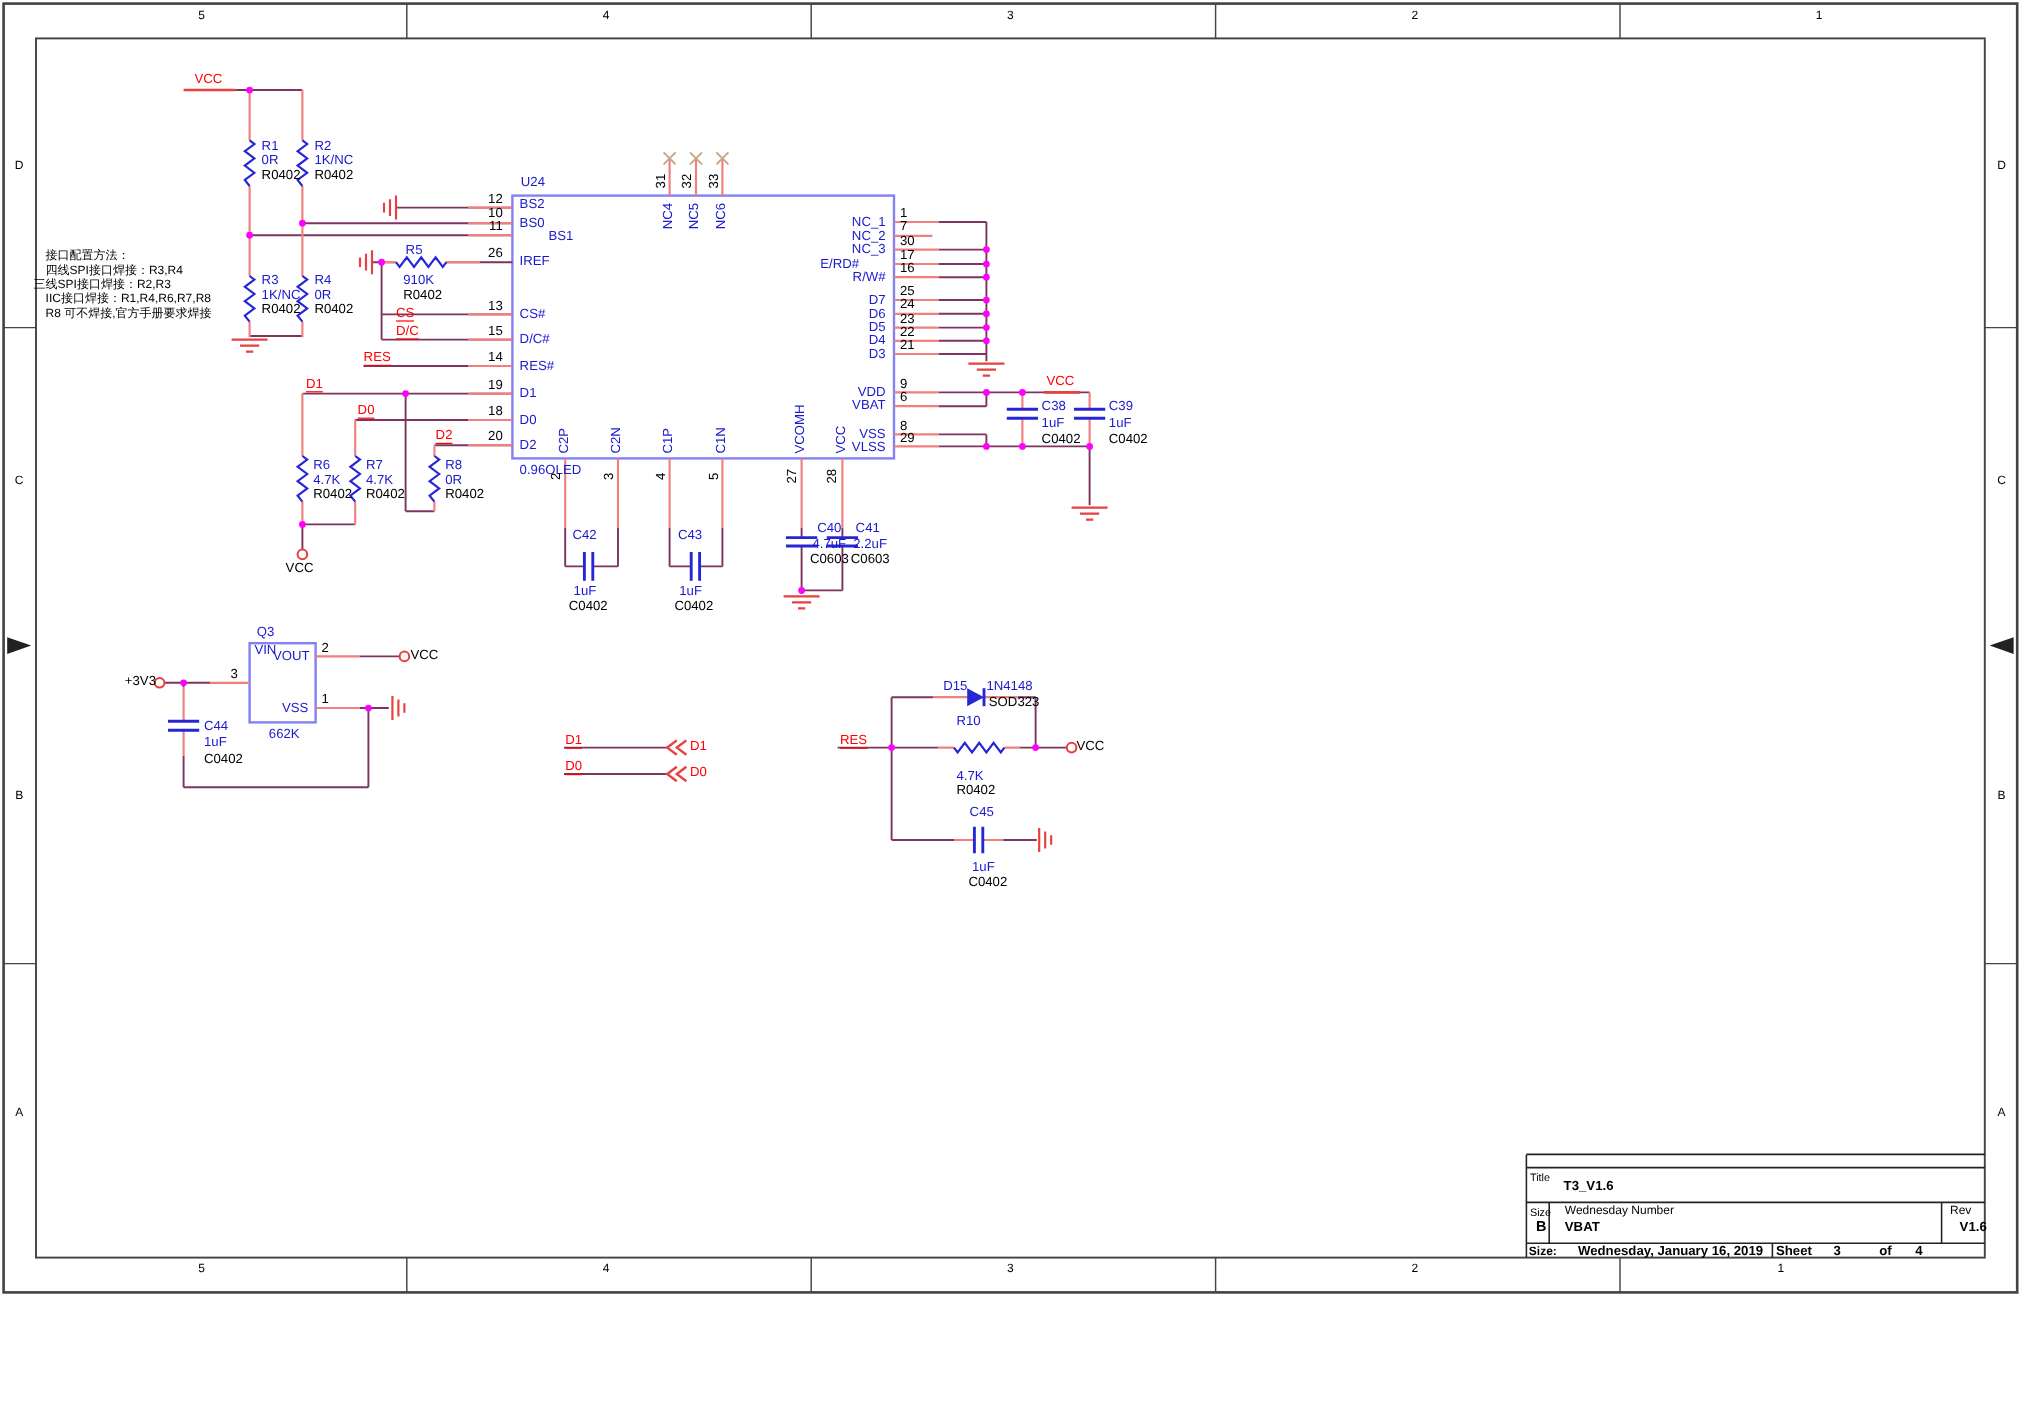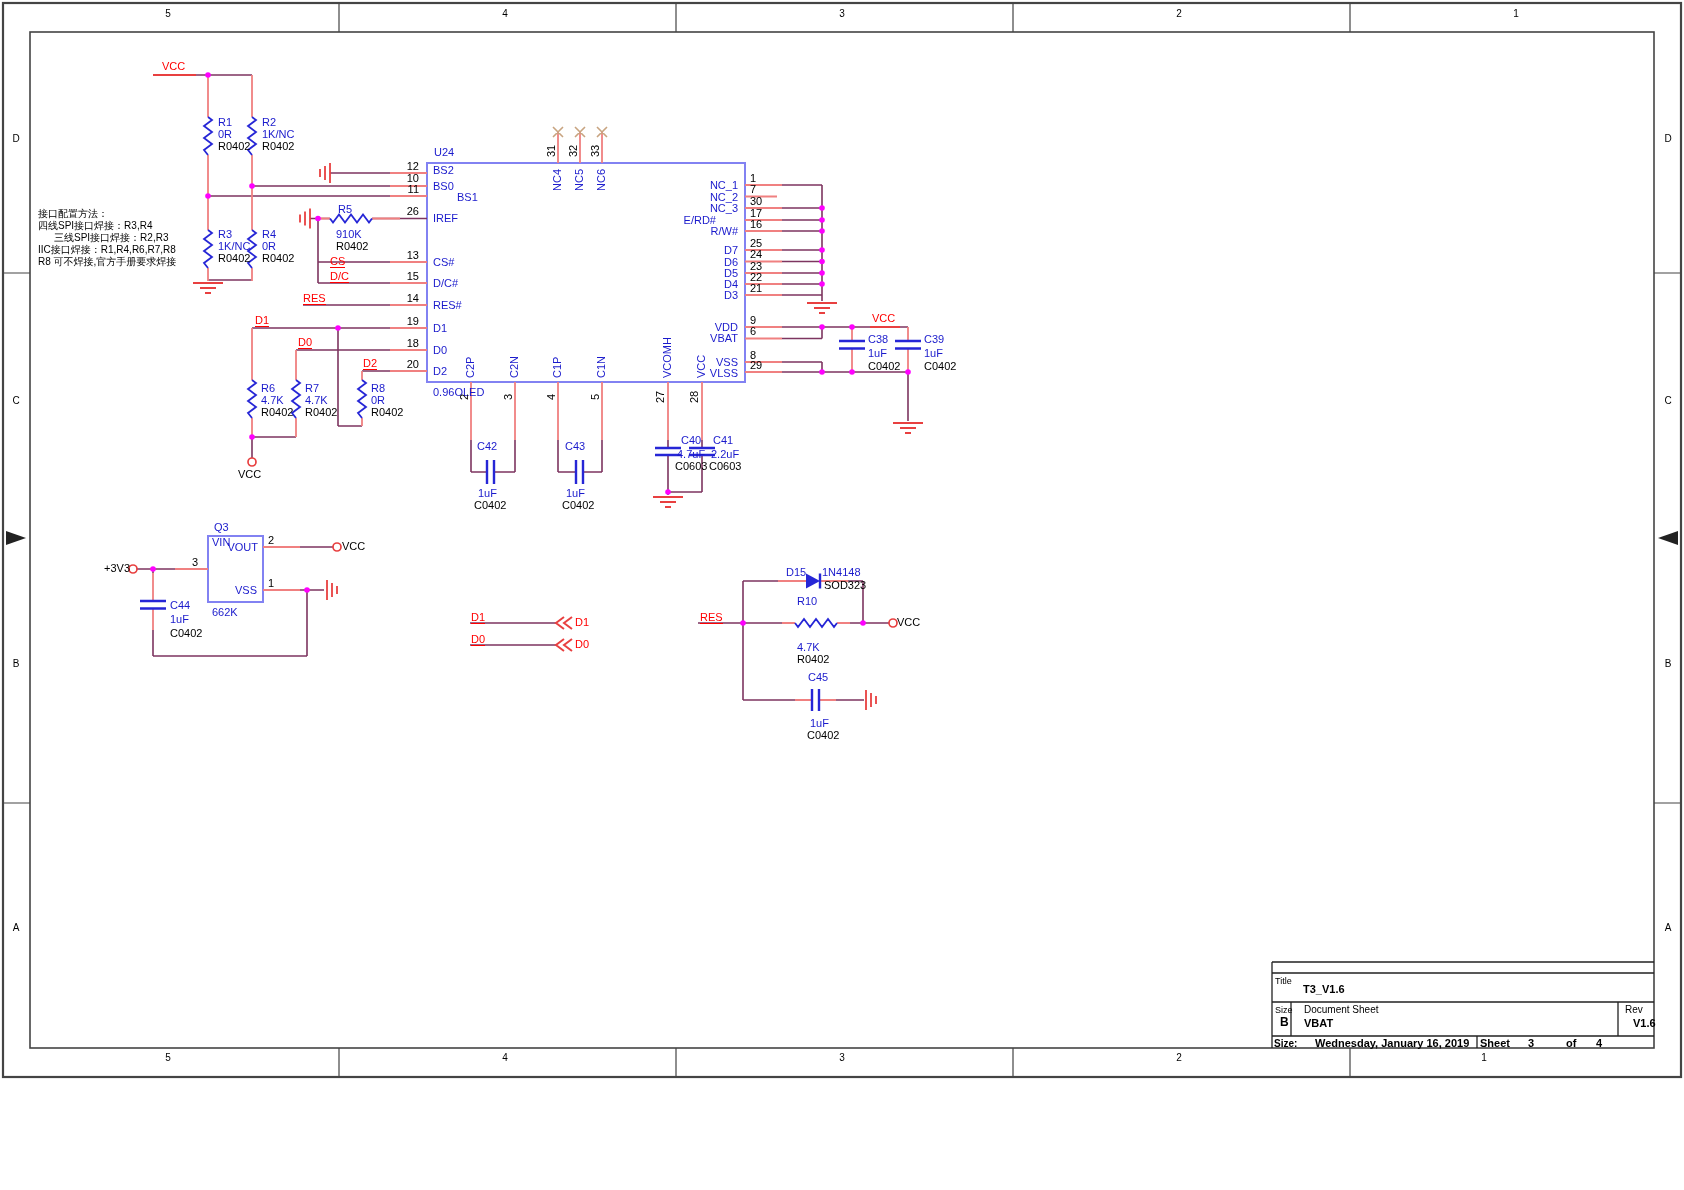--- a/index.html
+++ b/index.html
@@ -165,21 +165,21 @@
 <span class="lb sm ct" style="left:6px;top:395px;width:20px">C</span>
 <span class="lb sm ct" style="left:6px;top:658px;width:20px">B</span>
 <span class="lb sm ct" style="left:6px;top:922px;width:20px">A</span>
 <span class="lb sm ct" style="left:1658px;top:133px;width:20px">D</span>
 <span class="lb sm ct" style="left:1658px;top:395px;width:20px">C</span>
 <span class="lb sm ct" style="left:1658px;top:658px;width:20px">B</span>
 <span class="lb sm ct" style="left:1658px;top:922px;width:20px">A</span>
 
 <span class="lb sm" style="left:38px;top:208px">接口配置方法：</span>
 <span class="lb sm" style="left:38px;top:220px">四线SPI接口焊接：R3,R4</span>
-<span class="lb sm" style="left:54px;top:232px">三线SPI接口焊接：R2,R3</span>
+<span class="lb sm" style="left:28px;top:232px">三线SPI接口焊接：R2,R3</span>
 <span class="lb sm" style="left:38px;top:244px">IIC接口焊接：R1,R4,R6,R7,R8</span>
 <span class="lb sm" style="left:38px;top:256px">R8 可不焊接,官方手册要求焊接</span>
 
 <span class="lb rd" style="left:162px;top:60px">VCC</span>
 <span class="lb rd" style="left:872px;top:312px">VCC</span>
 <span class="lb" style="left:238px;top:468px">VCC</span>
 <span class="lb" style="left:342px;top:540px">VCC</span>
 <span class="lb" style="left:897px;top:616px">VCC</span>
 <span class="lb" style="left:104px;top:562px">+3V3</span>
 <span class="lb rd un" style="left:330px;top:255px">CS</span>
@@ -325,31 +325,31 @@
 <span class="lb bl" style="left:810px;top:717px">1uF</span>
 <span class="lb" style="left:807px;top:729px">C0402</span>
 
 <span class="lb bl" style="left:214px;top:521px">Q3</span>
 <span class="lb bl ra" style="left:216px;top:541px;width:42px">VOUT</span>
 <span class="lb bl" style="left:212px;top:536px">VIN</span>
 <span class="lb bl ra" style="left:215px;top:584px;width:42px">VSS</span>
 <span class="lb" style="left:268px;top:534px">2</span>
 <span class="lb" style="left:192px;top:556px">3</span>
 <span class="lb" style="left:268px;top:577px">1</span>
-<span class="lb bl" style="left:212px;top:606px">662K</span>
+<span class="lb bl" style="left:224px;top:606px">662K</span>
 
 <span class="lb bl" style="left:786px;top:566px">D15</span>
 <span class="lb bl" style="left:822px;top:566px">1N4148</span>
 <span class="lb" style="left:824px;top:579px">SOD323</span>
 
 <span class="lb xs" style="left:1275px;top:975px">Title</span>
 <span class="lb bd" style="left:1303px;top:983px">T3_V1.6</span>
 <span class="lb xs" style="left:1275px;top:1004px">Size</span>
 <span class="lb bd" style="left:1280px;top:1016px;font-size:12px">B</span>
-<span class="lb sm" style="left:1304px;top:1004px">Document Sheet</span>
+<span class="lb sm" style="left:1304px;top:1004px">Wednesday Number</span>
 <span class="lb bd" style="left:1304px;top:1017px">VBAT</span>
 <span class="lb sm" style="left:1625px;top:1004px">Rev</span>
 <span class="lb bd" style="left:1633px;top:1017px">V1.6</span>
 <span class="lb sm bd" style="left:1274px;top:1038px">Size:</span>
 <span class="lb bd" style="left:1315px;top:1037px">Wednesday, January 16, 2019</span>
 <span class="lb bd" style="left:1480px;top:1037px">Sheet</span>
 <span class="lb bd" style="left:1528px;top:1037px">3</span>
 <span class="lb bd" style="left:1566px;top:1037px">of</span>
 <span class="lb bd" style="left:1596px;top:1037px">4</span>
 

